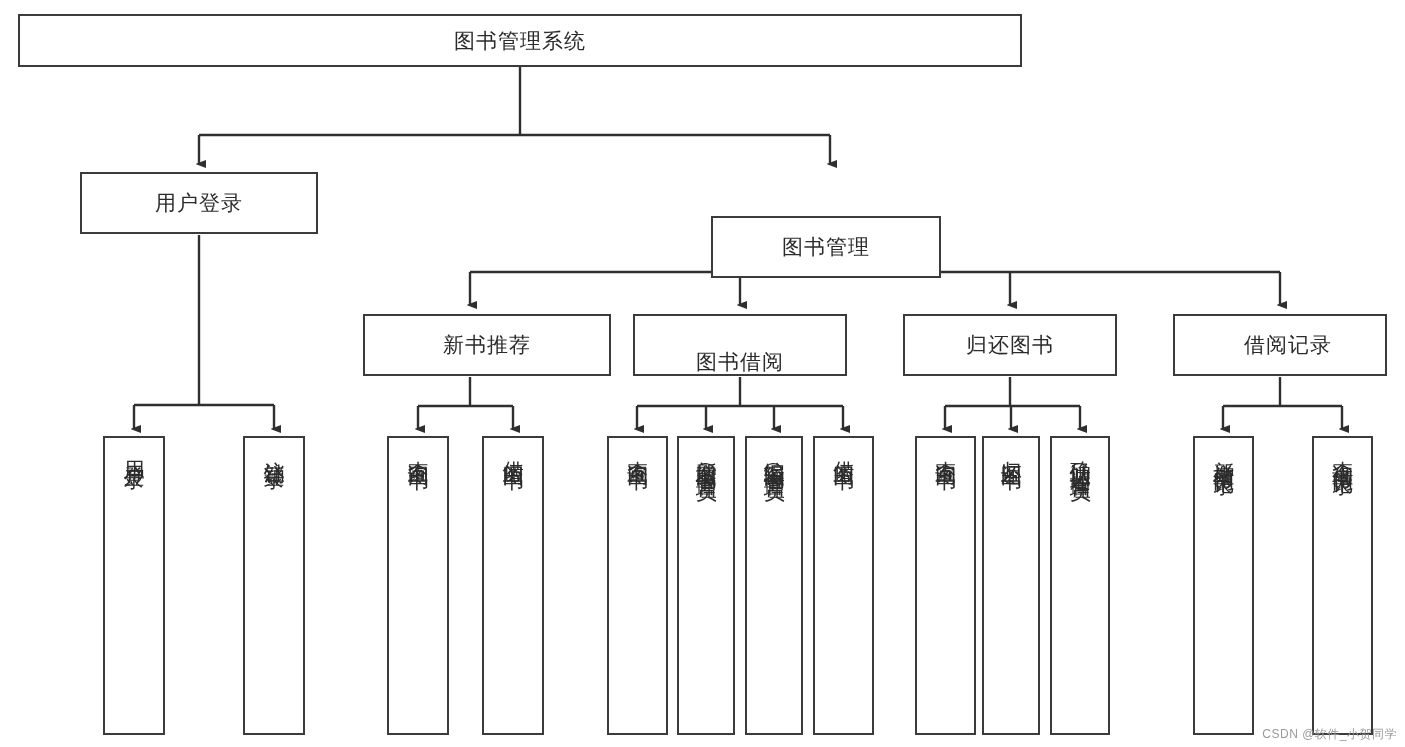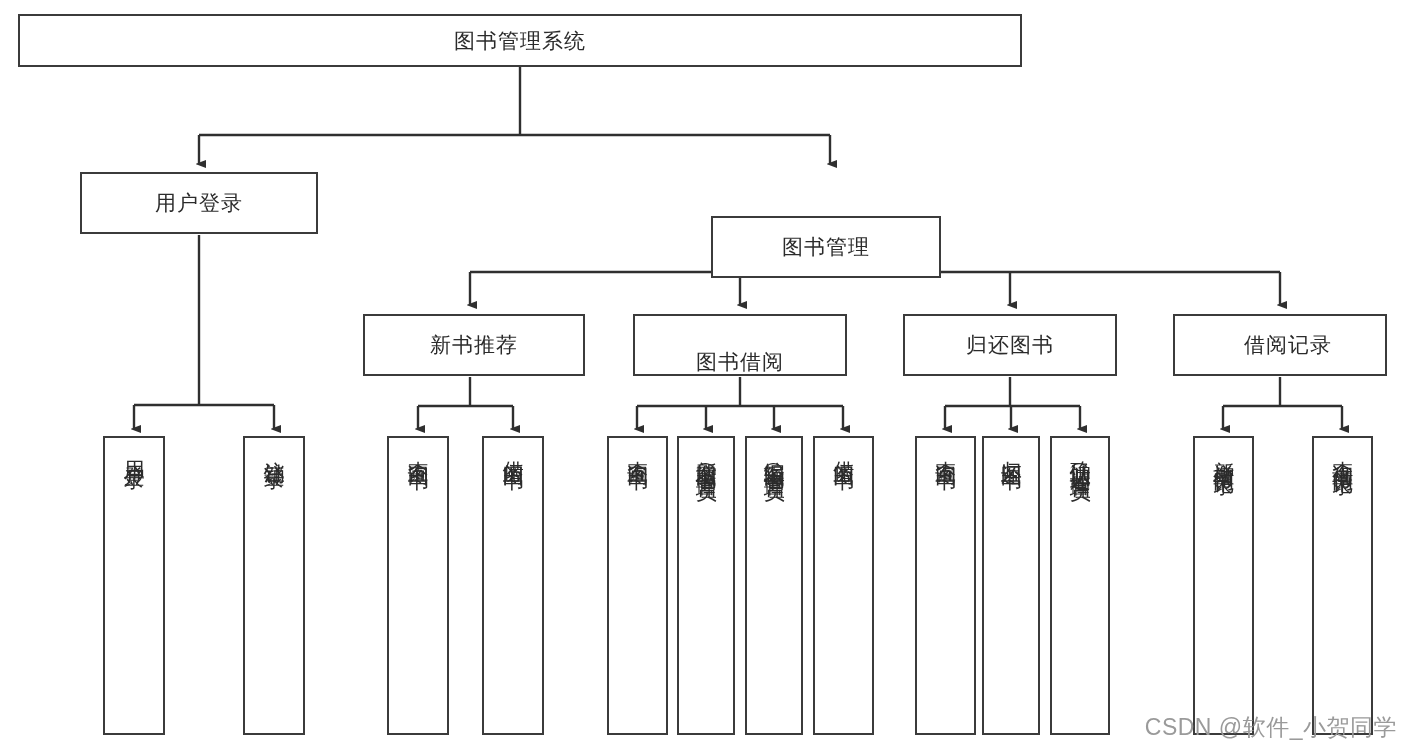--- a/index.html
+++ b/index.html
@@ -45,21 +45,21 @@
     letter-spacing: 3px;
     padding-top: 6px;
     justify-content: flex-start;
     align-items: center;
   }
   .node.vert.top-align { justify-content: flex-start; }
   .watermark {
     position: absolute;
     right: 8px;
     bottom: 4px;
-    font-size: 23px;
+    font-size: 12px;
     color: #9a9a9a;
     white-space: nowrap;
     letter-spacing: 0.5px;
     margin-left: 13px;
   }
 </style>
 </head>
 <body>
 
 <div id="canvas">
@@ -119,21 +119,21 @@
   </div>
 
   <div class="node horiz" style="left:80px; top:172px; width:238px; height:62px;">
     <span>用户登录</span>
   </div>
 
   <div class="node horiz" style="left:711px; top:172px; width:230px; height:62px;margin-top:44px;">
     <span>图书管理</span>
   </div>
 
-  <div class="node horiz" style="left:363px; top:314px; width:222px; height:62px;">
+  <div class="node horiz" style="left:363px; top:314px; width:248px; height:62px;">
     <span>新书推荐</span>
   </div>
 
   <div class="node horiz" style="left:633px; top:314px; width:214px; height:62px;align-items:flex-end;">
     <span>图书借阅</span>
   </div>
 
   <div class="node horiz" style="left:903px; top:314px; width:214px; height:62px;">
     <span>归还图书</span>
   </div>

